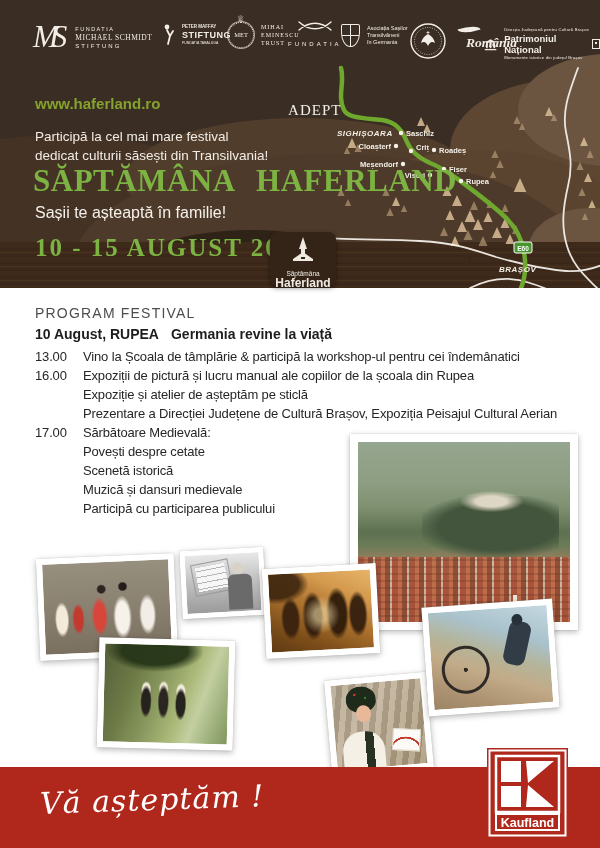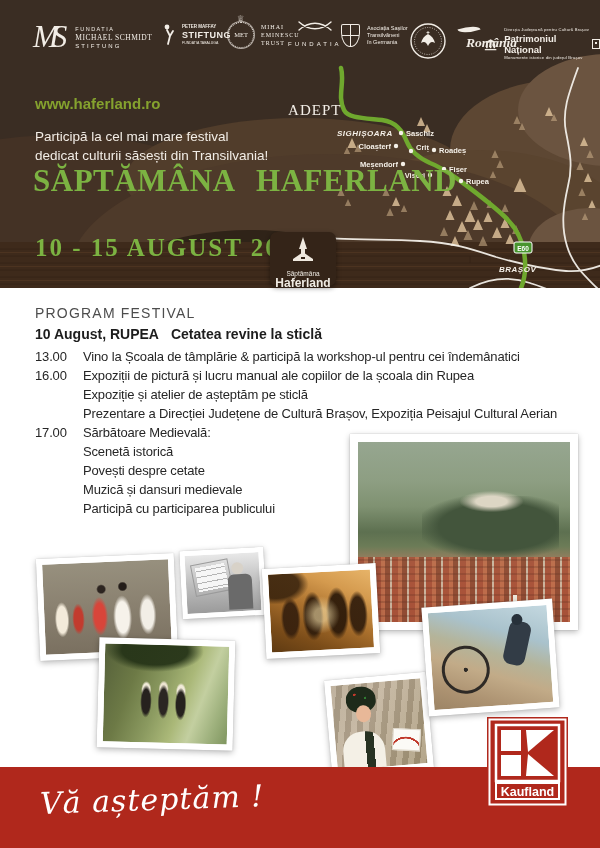--- a/index.html
+++ b/index.html
@@ -141,21 +141,21 @@
   .w-body{position:absolute;left:8%;bottom:-6%;width:42px;height:50%;border-radius:45% 45% 0 0;
           background:linear-gradient(90deg,#f4f0e6 0 55%,#273222 55% 75%,#f4f0e6 75%);}
   .w-flag{position:absolute;right:6%;bottom:16%;width:26px;height:20px;background:#fbfaf6;
           border:1px solid #ddd6c8;transform:rotate(8deg);
           background-image:radial-gradient(circle at 50% 120%,transparent 0 55%,#c0392b 56% 62%,transparent 63%);}
 
   
   .footer-band{position:absolute;left:0;top:767px;width:600px;height:81px;background:#b0281c;}
   .footer-msg{position:absolute;left:40px;top:782px;font-family:"DejaVu Serif",serif;font-style:italic;
               font-size:30px;color:#ffffff;transform:rotate(-2deg);letter-spacing:1px;}
-  .kaufland{position:absolute;left:487px;top:717px;width:81px;height:90px;z-index:6;}
+  .kaufland{position:absolute;left:487px;top:748px;width:81px;height:90px;z-index:6;}
 </style>
 </head>
 <body>
 
 <div class="poster">
 
   <div class="header">
 
     <svg class="map-svg" width="600" height="288" viewBox="0 0 600 288">
 
@@ -324,60 +324,61 @@
         <span class="pn-line3">Monumente istorice din județul Brașov</span>
       </span>
     </div>
 
     <div class="url">www.haferland.ro</div>
     <div class="intro">
       <div>Participă la cel mai mare festival</div>
       <div>dedicat culturii săsești din Transilvania!</div>
     </div>
     <div class="title">SĂPTĂMÂNA HAFERLAND</div>
+    <div class="subtitle">Sașii te așteaptă în familie!</div>
     <div class="dates">10 - 15 AUGUST 2016</div>
   </div>
 
   <div class="logo-badge">
     <svg width="22" height="28" viewBox="0 0 22 26" style="margin-top:4px;">
       <path d="M11,0 L15,12 L13,12 L13,20 L9,20 L9,12 L7,12 Z" fill="#efe9df"></path>
       <path d="M1,22 L9,16.5 L9,22 Z" fill="#efe9df"></path>
       <path d="M13,22 L13,16.5 L21,22 Z" fill="#efe9df"></path>
       <rect x="1" y="22" width="20" height="2" fill="#efe9df"></rect>
     </svg>
     <div class="badge-l1">Săptămâna</div>
     <div class="badge-l2">Haferland</div>
   </div>
 
   <div class="program-label">PROGRAM FESTIVAL</div>
   <div class="heading">
     <span>10 August, RUPEA</span>
-    <span>Cetatea revine la sticlă</span>
+    <span>Germania revine la viață</span>
   </div>
   <div class="schedule">
     <div class="srow">
       <div class="stime">13.00</div>
       <div class="slines">
           <div>Vino la Școala de tâmplărie &amp; participă la workshop-ul pentru cei îndemânatici</div>
         </div>
     </div>
     <div class="srow">
       <div class="stime">16.00</div>
       <div class="slines">
         <div>Expoziții de pictură și lucru manual ale copiilor de la școala din Rupea</div>
         <div>Expoziție și atelier de așteptăm pe sticlă</div>
         <div>Prezentare a Direcției Județene de Cultură Brașov, Expoziția Peisajul Cultural Aerian</div>
       </div>
     </div>
     <div class="srow">
       <div class="stime">17.00</div>
       <div class="slines">
         <div>Sărbătoare Medievală:</div>
+        <div>Povești despre cetate</div>
         <div>Scenetă istorică</div>
-        <div>Povești despre cetate</div>
         <div>Muzică și dansuri medievale</div>
         <div>Participă cu participarea publicului</div>
       </div>
     </div>
   </div>
 
   <div class="photo p1">
     <div class="inner">
       <div class="a-base"></div>
         <div class="a-hill"></div>

